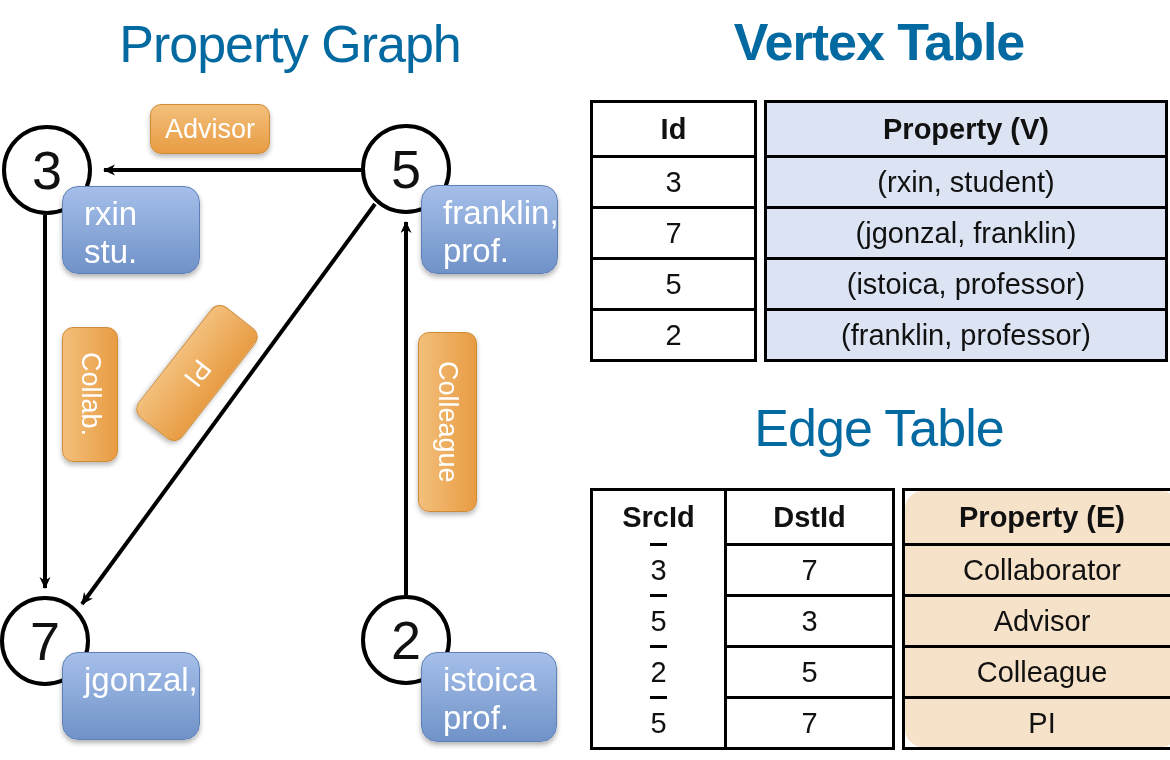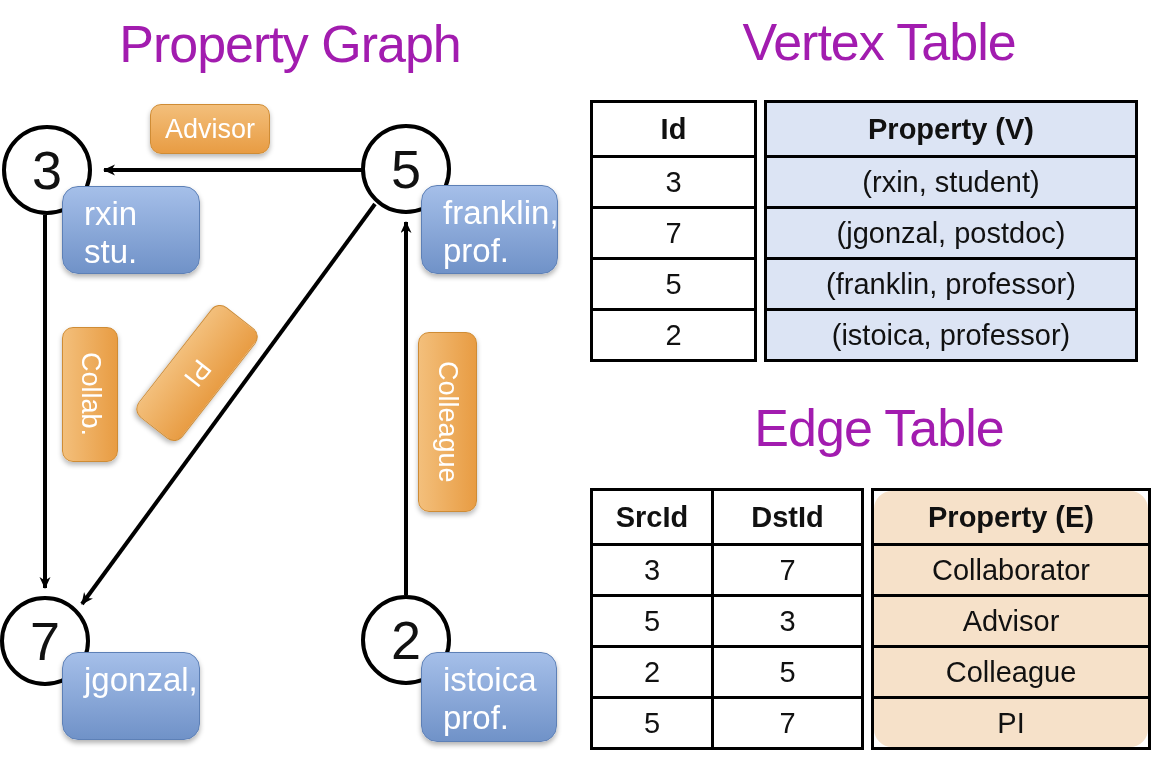--- a/index.html
+++ b/index.html
@@ -1,22 +1,22 @@
 <!DOCTYPE html>
 <html style="--edge_stroke: #000000; --orange_box_top: #f3bf7b; --orange_box_bottom: #e89c43; --blue_box_top: #a5bfe9; --blue_box_bottom: #7092c8; --vertex_fill: #dce4f4; --edge_fill: #f6e1c9;"><head>
 <meta charset="utf-8">
 <style>
   html,body{margin:0;padding:0;background:#fff;}
   body{width:1170px;height:760px;position:relative;overflow:hidden;
        font-family:"Liberation Sans", sans-serif;color:#111;}
 
   .panel-title{position:absolute;text-align:center;font-size:52px;font-weight:400;
-       letter-spacing:-1px;color:#a21caf;white-space:nowrap;}
+       letter-spacing:-1px;color:#0369a1;white-space:nowrap;}
   #graph-title{left:0;top:14px;width:580px;}
-  #vertex-title{left:590px;top:12px;width:578px;}
+  #vertex-title{left:590px;top:12px;width:578px;font-weight:bold;}
   #edge-title{left:590px;top:398px;width:578px;}
 
   
   #graph-panel{position:absolute;left:0;top:0;width:580px;height:760px;}
   #edge-svg{position:absolute;left:0;top:0;}
 
   .node{position:absolute;width:90px;height:90px;border:4px solid #000;border-radius:50%;
         background:#fff;display:flex;align-items:center;justify-content:center;
         font-size:54px;font-weight:400;box-sizing:border-box;}
   #node-3{left:2px;top:125px;}
@@ -52,23 +52,23 @@
   .col{display:flex;flex-direction:column;box-sizing:border-box;}
   .col + .col{border-left:3px solid #000;}
   .gap{width:7px;}
   .cell{height:51px;display:flex;align-items:center;justify-content:center;
         font-size:29px;box-sizing:border-box;}
   .cell.th{height:52px;font-weight:700;}
   .cell + .cell{border-top:3px solid #000;}
   .blue-col{background:var(--vertex_fill);}
   .orange-col{background:var(--edge_fill);border-radius:18px;}
   #vt-id{width:161px;}
-  #vt-prop{width:368px;}
-  #et-src{width:118px;}
-  #et-dst{width:150px;}
+  #vt-prop{width:398px;}
+  #et-src{width:131px;align-items:center;}
+  #et-dst{width:168px;}
   #et-prop{width:274px;}
 </style>
 </head>
 <body>
 
 <div id="graph-panel">
   <div id="graph-title" class="panel-title">Property Graph</div>
 
   <svg id="edge-svg" width="580" height="760">
     <defs>
@@ -135,23 +135,23 @@
       <div class="cell">7</div>
       <div class="cell">5</div>
       <div class="cell">2</div>
     </div>
   </div>
   <div class="gap"></div>
   <div class="colgroup">
     <div class="col blue-col" id="vt-prop">
       <div class="cell th">Property (V)</div>
       <div class="cell">(rxin, student)</div>
-      <div class="cell">(jgonzal, postdoc)</div>
+      <div class="cell">(jgonzal, franklin)</div>
+      <div class="cell">(istoica, professor)</div>
       <div class="cell">(franklin, professor)</div>
-      <div class="cell">(istoica, professor)</div>
     </div>
   </div>
 </div>
 
 <div id="edge-title" class="panel-title">Edge Table</div>
 
 <div id="edge-table" class="tbl">
   <div class="colgroup">
     <div class="col" id="et-src">
       <div class="cell th">SrcId</div>

